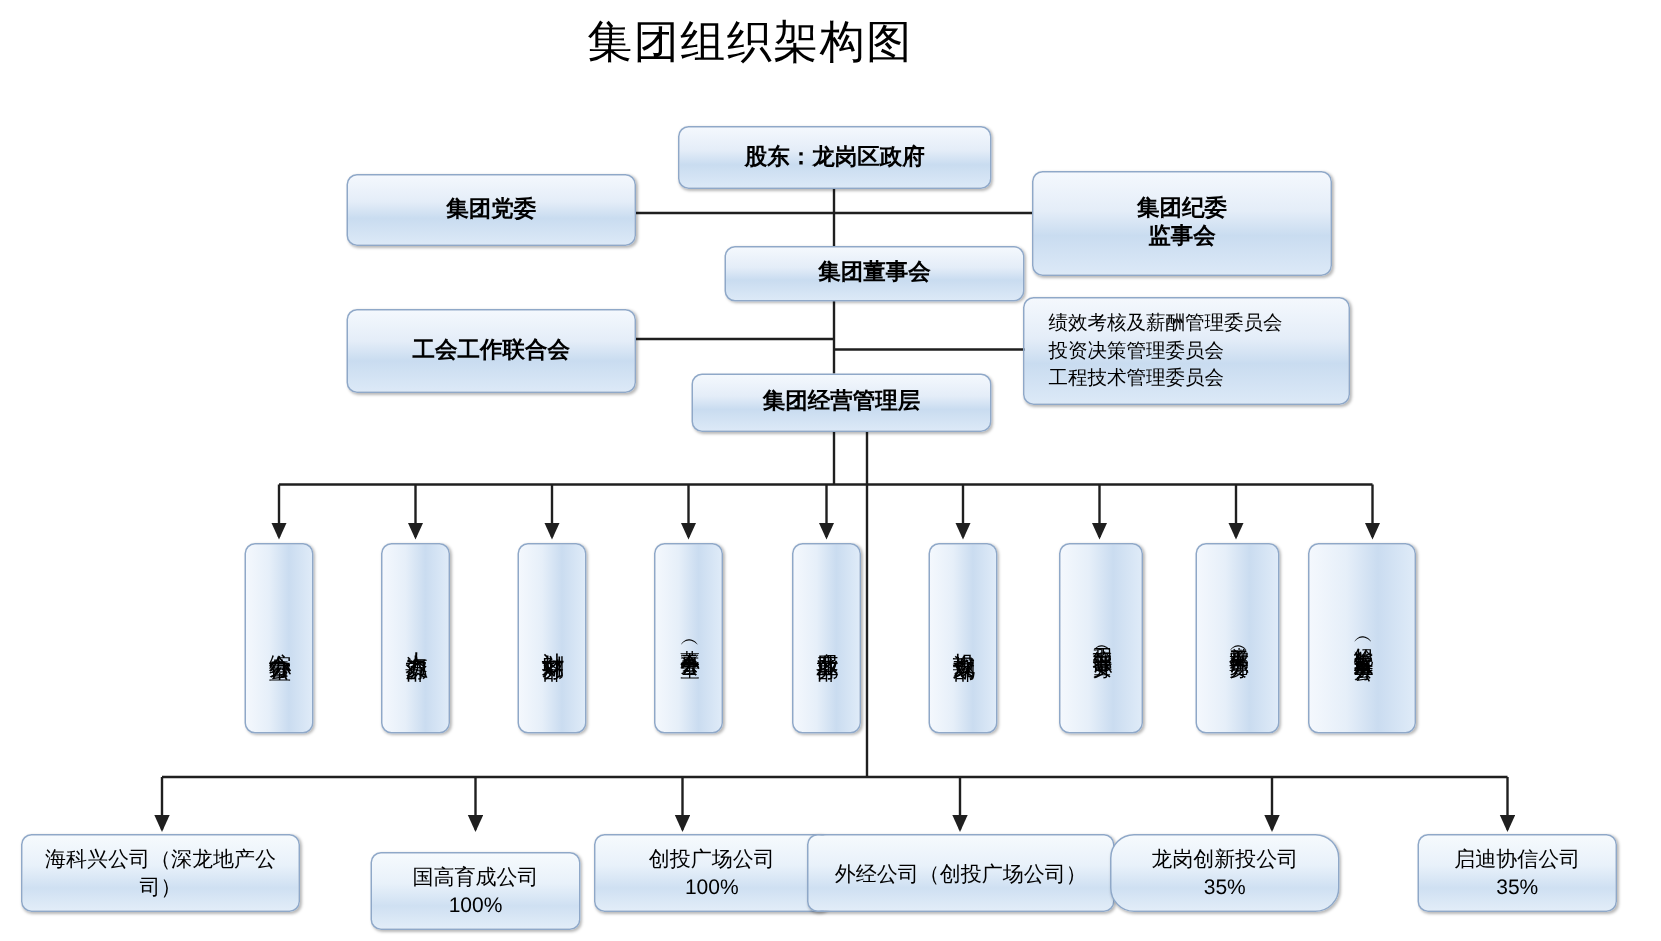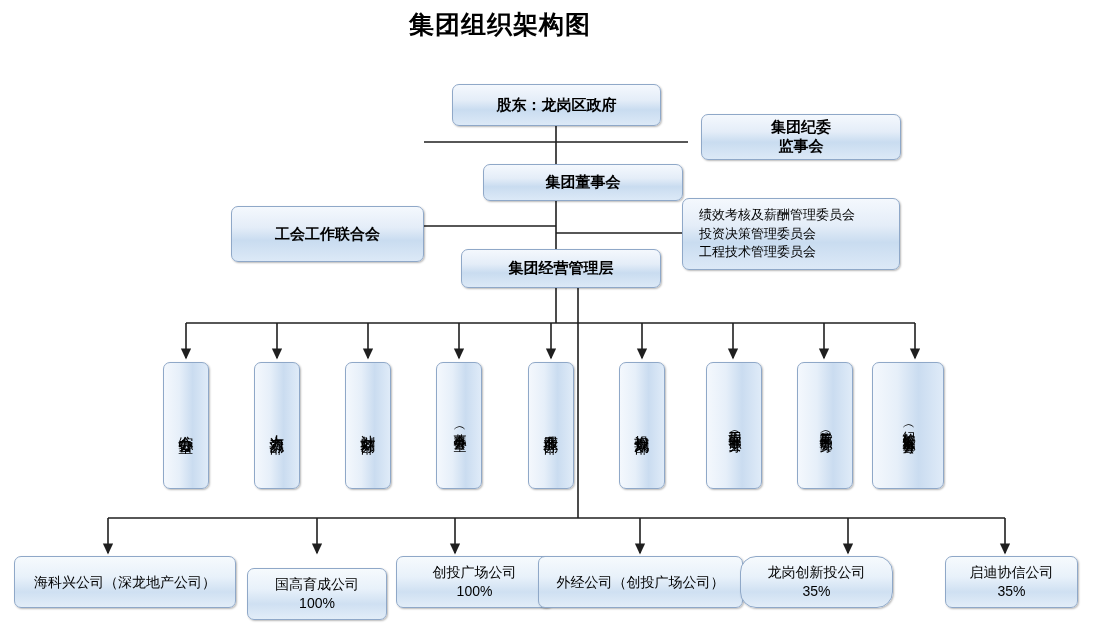--- a/index.html
+++ b/index.html
@@ -17,22 +17,22 @@
     height: 627px;
     overflow: hidden;
     background: #ffffff;
   }
   #title {
     position: absolute;
     top: 8px;
     left: 0;
     width: 1000px;
     text-align: center;
-    font-size: 25px;
-    font-weight: bold;
+    font-size: 30px;
+    font-weight: normal;
     letter-spacing: 1px;
   }
   svg#wires {
     position: absolute;
     top: 0; left: 0;
     width: 1107px;
     height: 627px;
     pointer-events: none;
   }
   .node {
@@ -150,22 +150,25 @@
       <path d="M640,518 L640,553" marker-end="url(#arrow)"></path>
       <path d="M848,518 L848,553" marker-end="url(#arrow)"></path>
       <path d="M1005,518 L1005,553" marker-end="url(#arrow)"></path>
     </g>
   </svg>
 
   <div class="node" style="left:452px; top:84px; width:209px; height:42px;">
     <span class="inner">股东：龙岗区政府</span>
   </div>
 
-
-  <div class="node" style="left:688px; top:114px; width:200px; height:46px;margin-left:13px;">
+  <div class="node" style="left:231px; top:116px; width:193px; height:48px;">
+    <span class="inner">集团党委</span>
+  </div>
+
+  <div class="node" style="left:688px; top:114px; width:200px; height:70px;">
     <span class="inner" style="white-space:pre-line">集团纪委
 监事会</span>
   </div>
 
   <div class="node" style="left:483px; top:164px; width:200px; height:37px;">
     <span class="inner">集团董事会</span>
   </div>
 
   <div class="node" style="left:231px; top:206px; width:193px; height:56px;">
     <span class="inner">工会工作联合会</span>
@@ -202,21 +205,21 @@
   <div class="vnode" style="left:706px; top:362px; width:56px; height:127px;">
     <span class="vtext small">工程管理部（安全办）</span>
   </div>
   <div class="vnode" style="left:797px; top:362px; width:56px; height:127px;">
     <span class="vtext small">党群工作部（党委办）</span>
   </div>
   <div class="vnode" style="left:872px; top:362px; width:72px; height:127px;">
     <span class="vtext small">（纪检监察室）监事会办公</span>
   </div>
 
-  <div class="leaf" style="left:14px; top:556px; width:222px; height:52px;">
+  <div class="leaf" style="left:14px; top:556px; width:186px; height:52px;">
     <span class="inner">海科兴公司（深龙地产公司）</span>
   </div>
   <div class="leaf" style="left:247px; top:556px; width:140px; height:52px;margin-top:12px;">
     <span class="inner">国高育成公司
 100%</span>
   </div>
   <div class="leaf" style="left:396px; top:556px; width:157px; height:52px;">
     <span class="inner">创投广场公司
 100%</span>
   </div>

